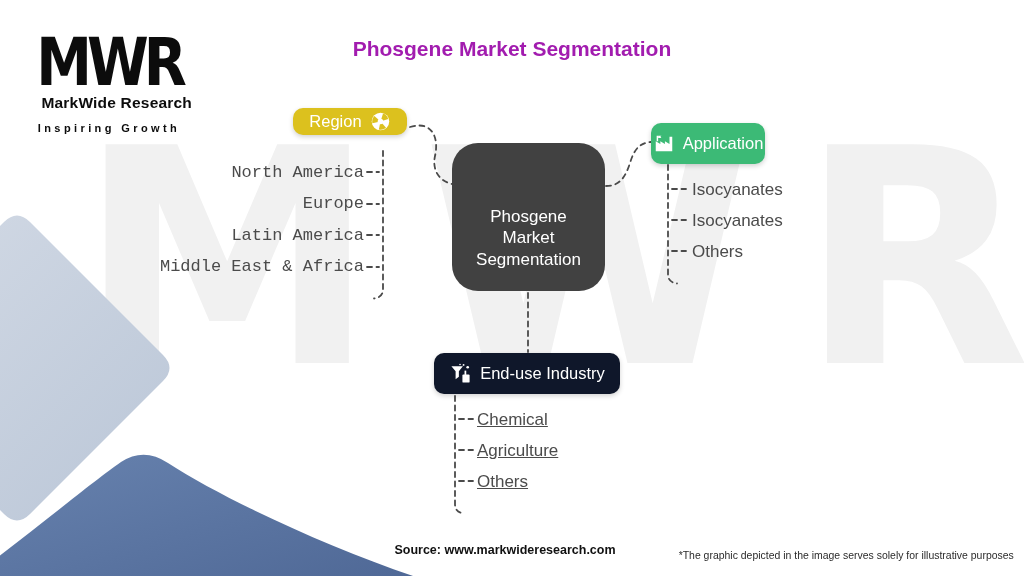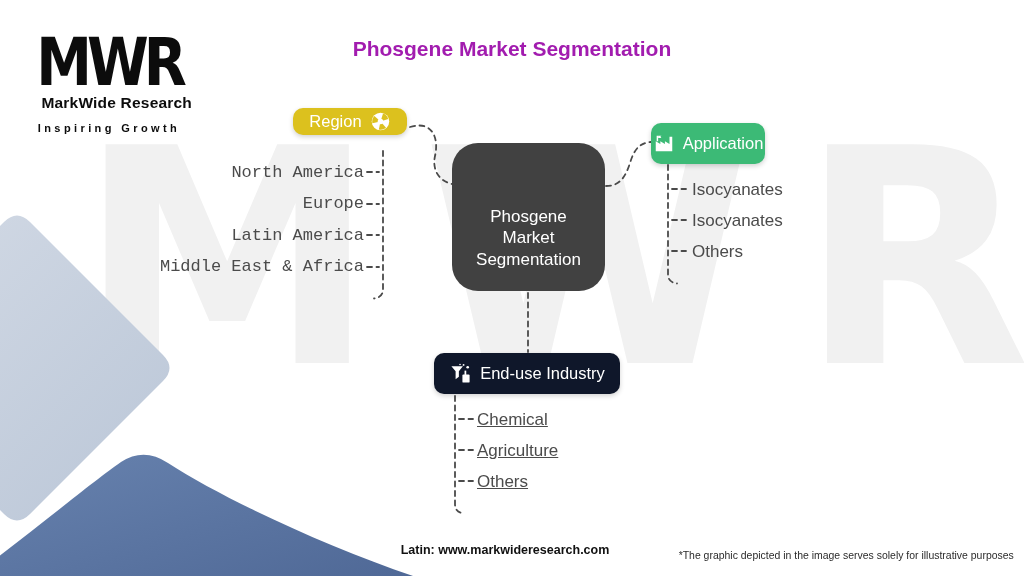--- a/index.html
+++ b/index.html
@@ -165,16 +165,16 @@
     <div class="li">Isocyanates</div>
     <div class="li">Others</div>
   </div>
 
   <div class="list list-enduse">
     <div class="li">Chemical</div>
     <div class="li">Agriculture</div>
     <div class="li">Others</div>
   </div>
 
-  <div class="source">Latin: www.markwideresearch.com</div>
+  <div class="source">Source: www.markwideresearch.com</div>
   <div class="disclaimer">*The graphic depicted in the image serves solely for illustrative purposes</div>
 
 </div>
 
 </body></html>

